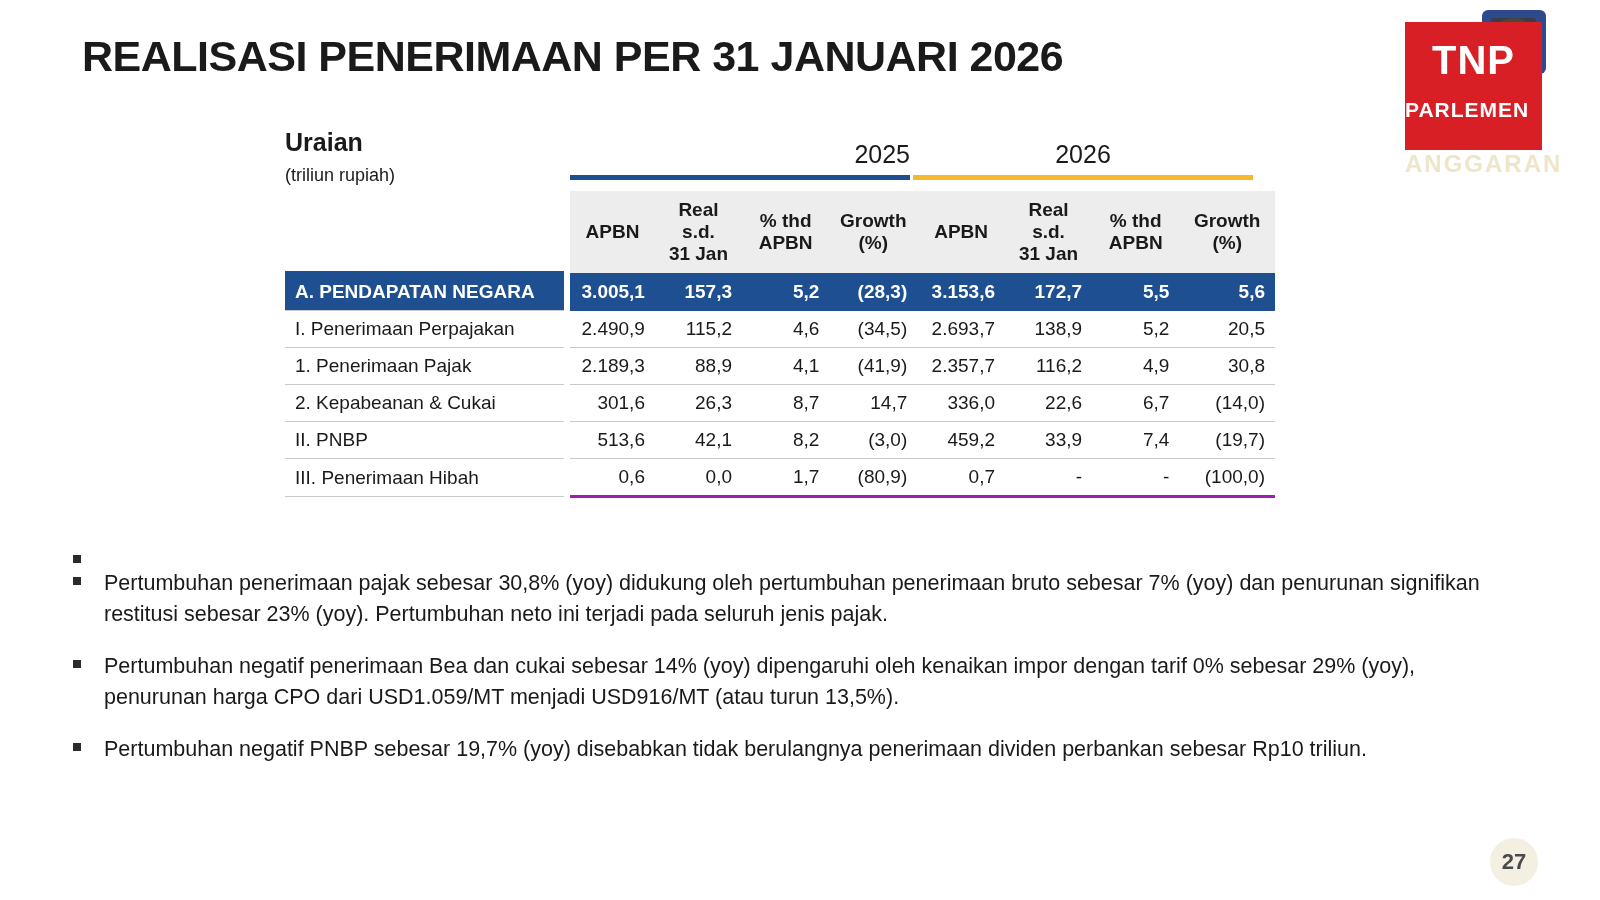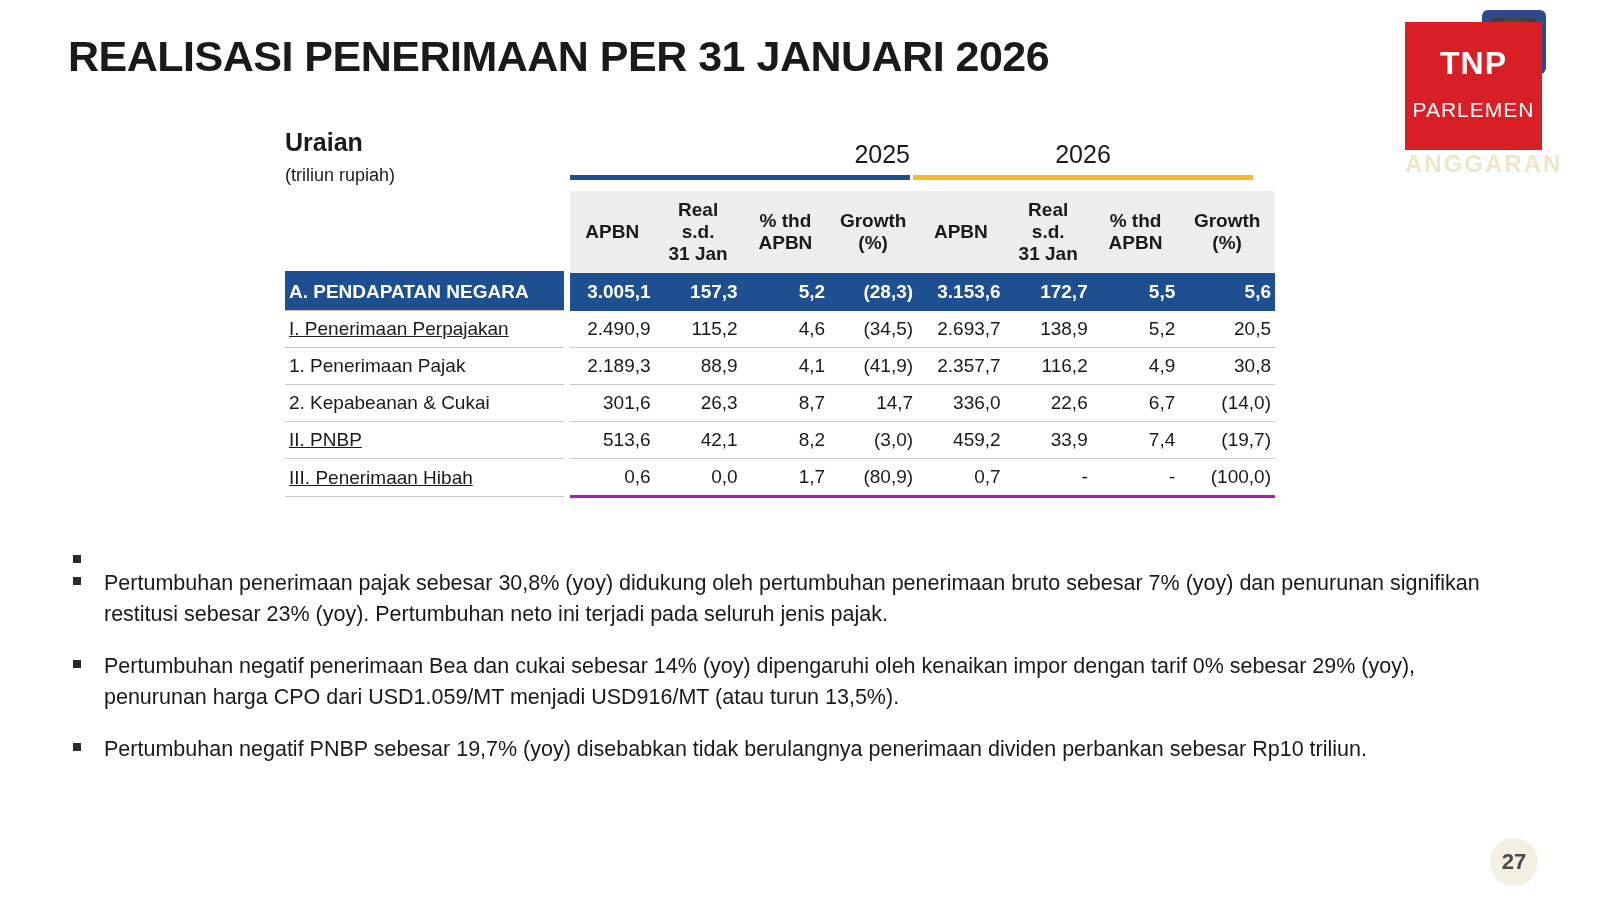--- a/index.html
+++ b/index.html
@@ -16,21 +16,21 @@
   }
   .slide {
     position: absolute;
     inset: 0;
     background: #ffffff;
   }
 
   
   .title {
     position: absolute;
-    left: 68px;
+    left: 82px;
     top: 32px;
     font-size: 43px;
     font-weight: bold;
     letter-spacing: -0.5px;
     color: #1a1a1a;
     white-space: nowrap;
   }
 
   
   .logo-block {
@@ -45,34 +45,34 @@
     left: 0;
     top: 12px;
     width: 137px;
     height: 128px;
     background: #d81f26;
   }
   .logo-red .lr1 {
     position: absolute;
     width: 100%;
     text-align: center;
-    top: 23px;
+    top: 16px;
     color: #ffffff;
-    font-size: 32px;
+    font-size: 40px;
     font-weight: bold;
     letter-spacing: 1px;
   }
   .logo-red .lr2 {
     position: absolute;
     width: 100%;
-    text-align: center;
+    text-align: left;
     top: 76px;
     color: #ffffff;
     font-size: 21px;
-    font-weight: normal;
+    font-weight: bold;
     letter-spacing: 1px;
   }
   .logo-sub {
     position: absolute;
     left: 0;
     top: 140px;
     width: 137px;
     text-align: center;
     font-size: 24px;
     font-weight: bold;
@@ -167,21 +167,21 @@
     vertical-align: middle;
     text-align: center;
     background: #ededed;
     line-height: 1.15;
   }
   table.data th.head-blank {
     background: #ffffff;
     border-bottom: 3px solid #1e4f91;
   }
   table.data td {
-    padding: 7px 4px;
+    padding: 7px 10px;
     text-align: right;
     border-bottom: 1px solid #c9c9c9;
     white-space: nowrap;
   }
   table.data td.label {
     text-align: left;
     border-bottom: 1px solid #c9c9c9;
   }
   tr.total td {
     background: #1e4f91;
@@ -189,21 +189,21 @@
     font-weight: bold;
     border-bottom: none;
   }
   tr.total td.label { color: #ffffff; }
   tr.last td { border-bottom: 3px solid #a21caf; }
 
   col.c-label { width: 283px; }
   col.c-num { width: 88px; }
   col.c-num-w { width: 96px; }
 
-  .indent1 { padding-left: 28px; text-decoration: underline; }
+  .indent1 { padding-left: 28px; }
   .indent2 { padding-left: 52px; }
   .sep-left { border-left: 6px solid #ffffff; }
 
   
   .bullets {
     position: absolute;
     left: 68px;
     top: 546px;
     width: 1450px;
     font-size: 21.5px;

